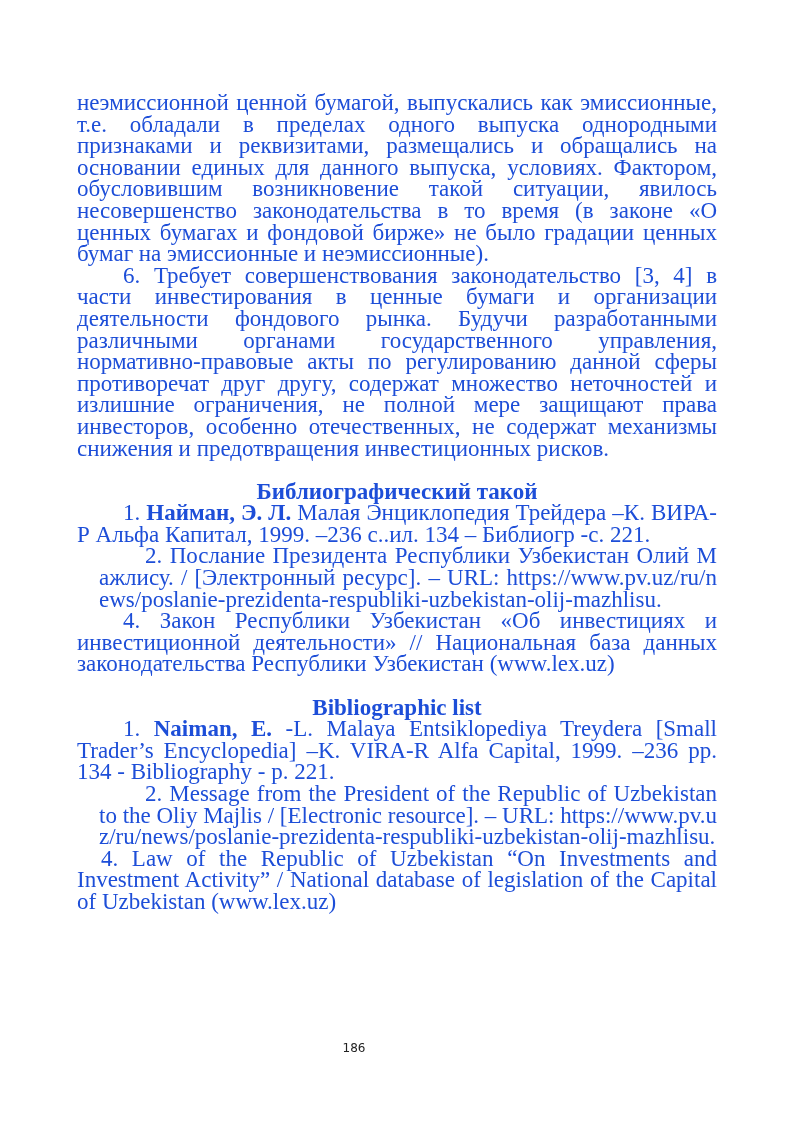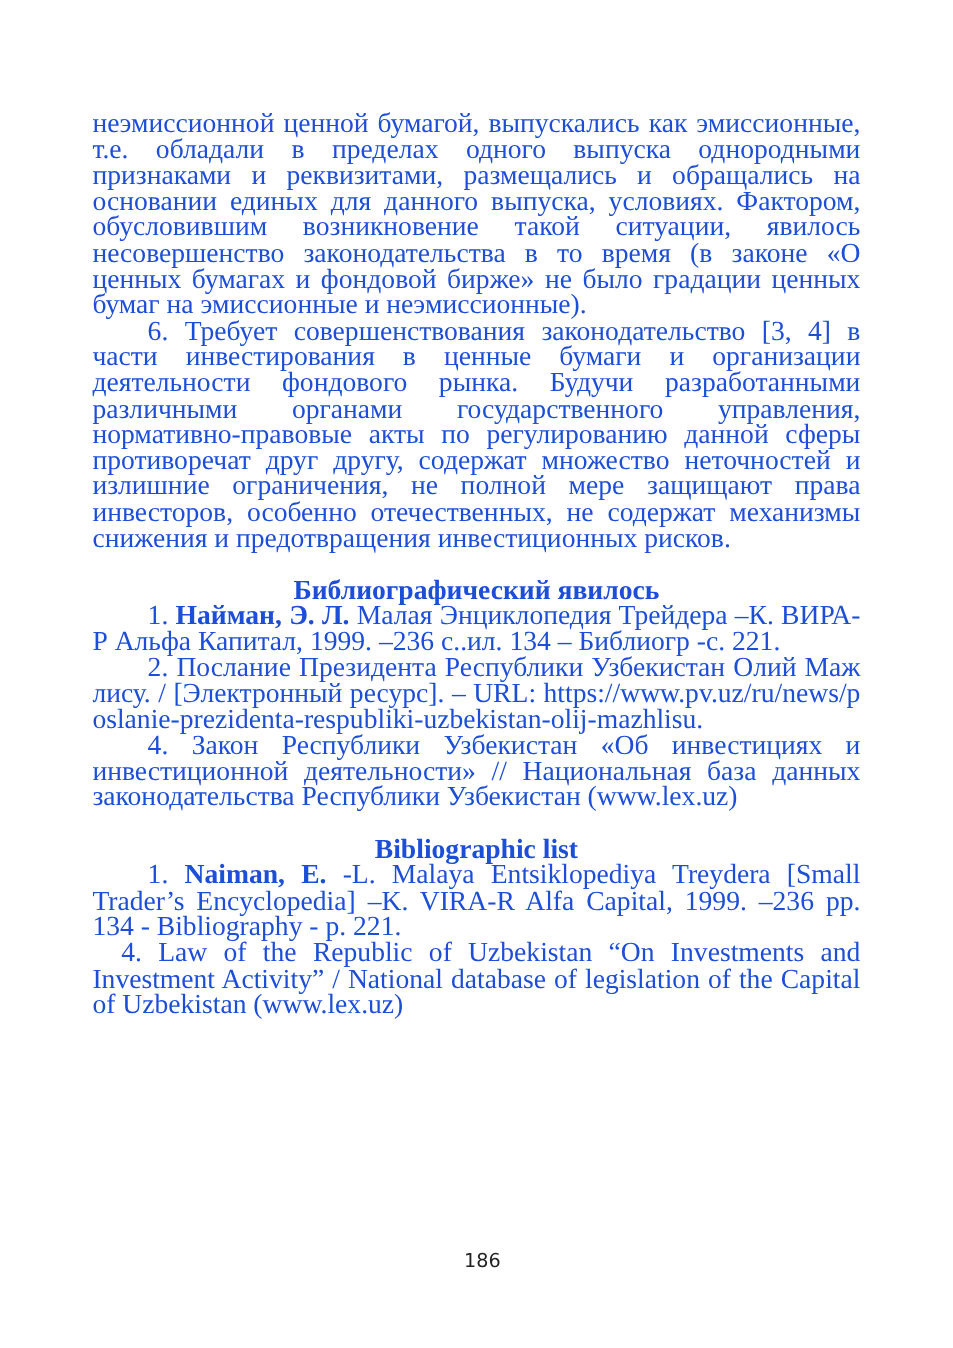--- a/index.html
+++ b/index.html
@@ -11,44 +11,45 @@
   }
   .para { margin: 0; text-indent: 46px; }
   .para.noindent { text-indent: 0; }
   .heading {
     margin: 0; text-align: center; font-weight: bold; text-indent: 0;
   }
   .gap { height: 21.6px; }
   .ref { margin: 0; text-indent: 46px; }
   .ref.small-indent { text-indent: 24px; }
   .ref b { font-weight: bold; }
-  .url { word-break: break-all; }
+  .url { word-break: break-all; margin-left: 22px; }
   .page-number {
     position: absolute; left: 0; width: 708px; top: 1041px; text-align: center;
-    font-family: "DejaVu Sans", sans-serif; font-size: 16px; color: #222; padding-left: 48px;
+    font-family: "DejaVu Sans", sans-serif; font-size: 12px; color: #222;
   }
 </style>
 </head>
 <body>
 
 <div class="page">
   <p class="para noindent">неэмиссионной ценной бумагой, выпускались как эмиссионные, т.е. обладали в пределах одного выпуска однородными признаками и реквизитами, размещались и обращались на основании единых для данного выпуска, условиях. Фактором, обусловившим возникновение такой ситуации, явилось несовершенство законодательства в то время (в законе «О ценных бумагах и фондовой бирже» не было градации ценных бумаг на эмиссионные и неэмиссионные).</p>
   <p class="para">6. Требует совершенствования законодательство [3, 4] в части инвестирования в ценные бумаги и организации деятельности фондового рынка. Будучи разработанными различными органами государственного управления, нормативно-правовые акты по регулированию данной сферы противоречат друг другу, содержат множество неточностей и излишние ограничения, не полной мере защищают права инвесторов, особенно отечественных, не содержат механизмы снижения и предотвращения инвестиционных рисков.</p>
 
   <div class="gap"></div>
 
-  <p class="heading">Библиографический явилось</p>
+  <p class="heading">Библиографический такой</p>
   <div>
     <p class="ref"><span>1. </span><b>Найман, Э. Л.</b><span> Малая Энциклопедия Трейдера –К. ВИРА-Р Альфа Капитал, 1999. –236 с..ил. 134 – Библиогр -с. 221.</span></p>
     <p class="ref url"><span>2. </span><span>Послание Президента Республики Узбекистан Олий Мажлису. / [Электронный ресурс]. – URL: https://www.pv.uz/ru/news/poslanie-prezidenta-respubliki-uzbekistan-olij-mazhlisu.</span></p>
     <p class="ref"><span>4. </span><span>Закон Республики Узбекистан «Об инвестициях и инвестиционной деятельности» // Национальная база данных законодательства Республики Узбекистан (www.lex.uz)</span></p>
   </div>
 
   <div class="gap"></div>
 
   <p class="heading">Bibliographic list</p>
   <div>
     <p class="ref"><span>1. </span><b>Naiman, E.</b><span> -L. Malaya Entsiklopediya Treydera [Small Trader’s Encyclopedia] –K. VIRA-R Alfa Capital, 1999. –236 pp. 134 - Bibliography - p. 221.</span></p>
+    <p class="ref url"><span>2. </span><span>Message from the President of the Republic of Uzbekistan to the Oliy Majlis / [Electronic resource]. – URL: https://www.pv.uz/ru/news/poslanie-prezidenta-respubliki-uzbekistan-olij-mazhlisu.</span></p>
     <p class="ref small-indent"><span>4. </span><span>Law of the Republic of Uzbekistan “On Investments and Investment Activity” / National database of legislation of the Capital of Uzbekistan (www.lex.uz)</span></p>
   </div>
 </div>
 
 <div class="page-number">186</div>
 
 </body></html>

